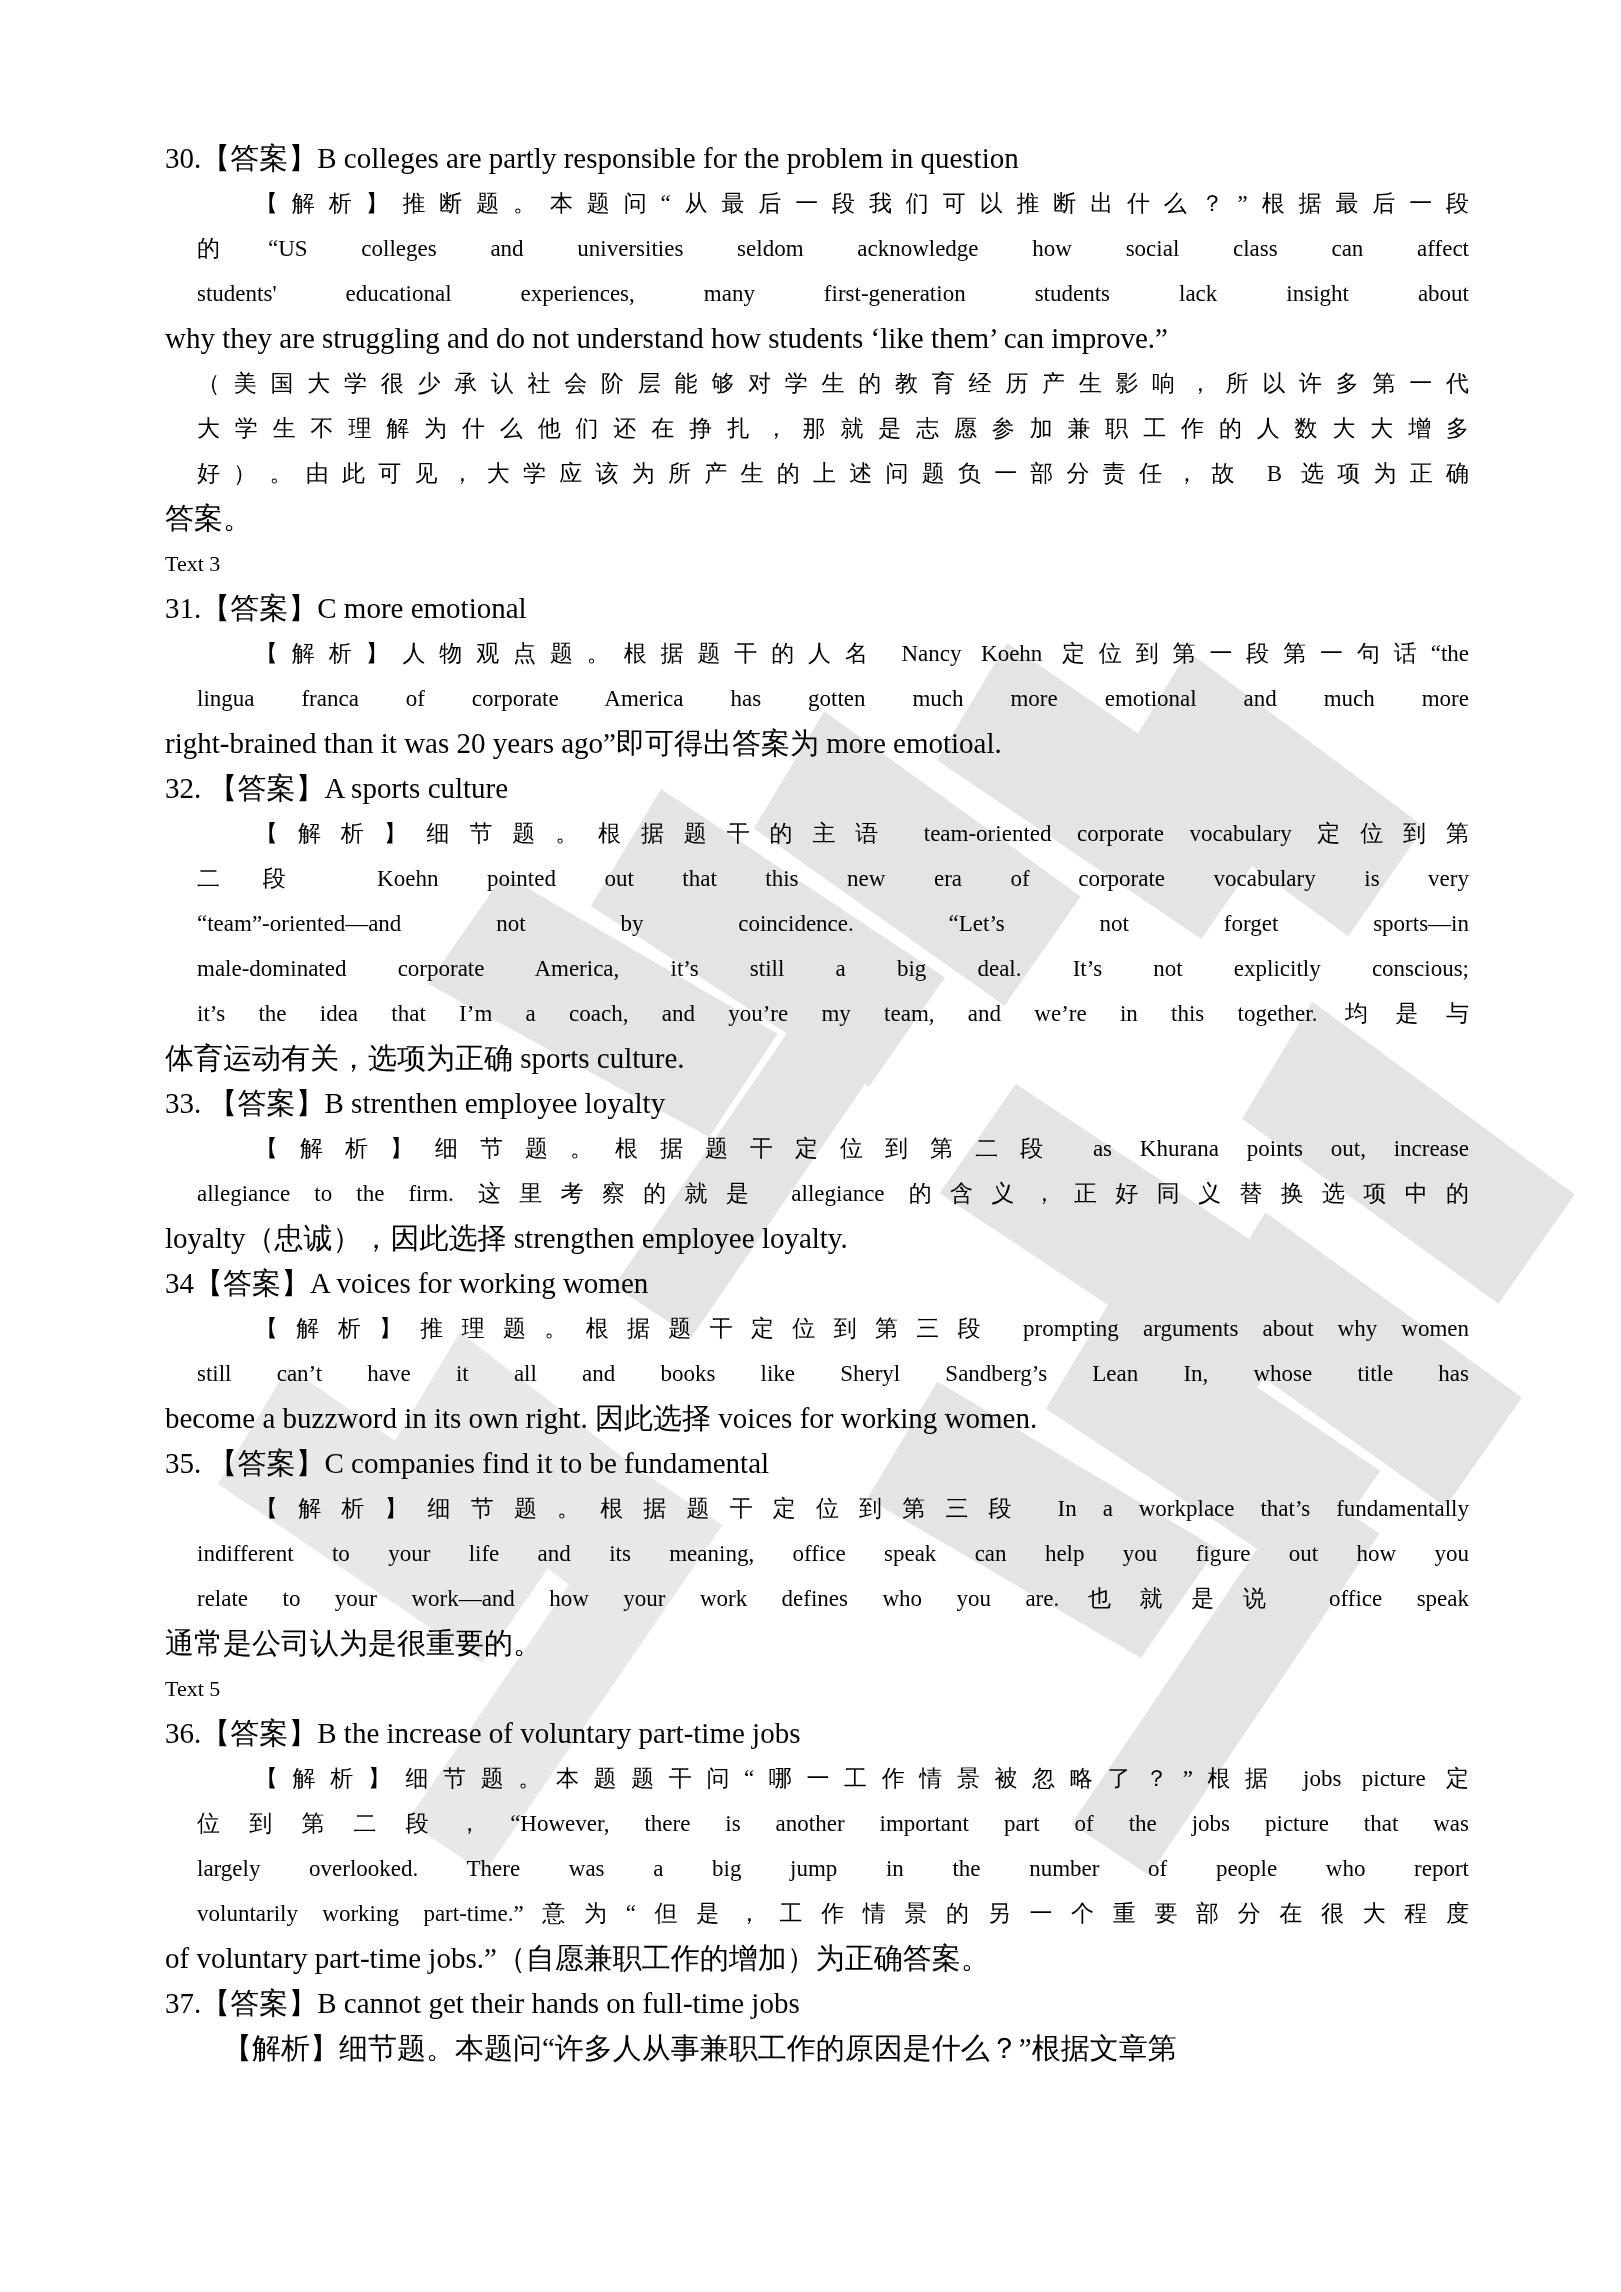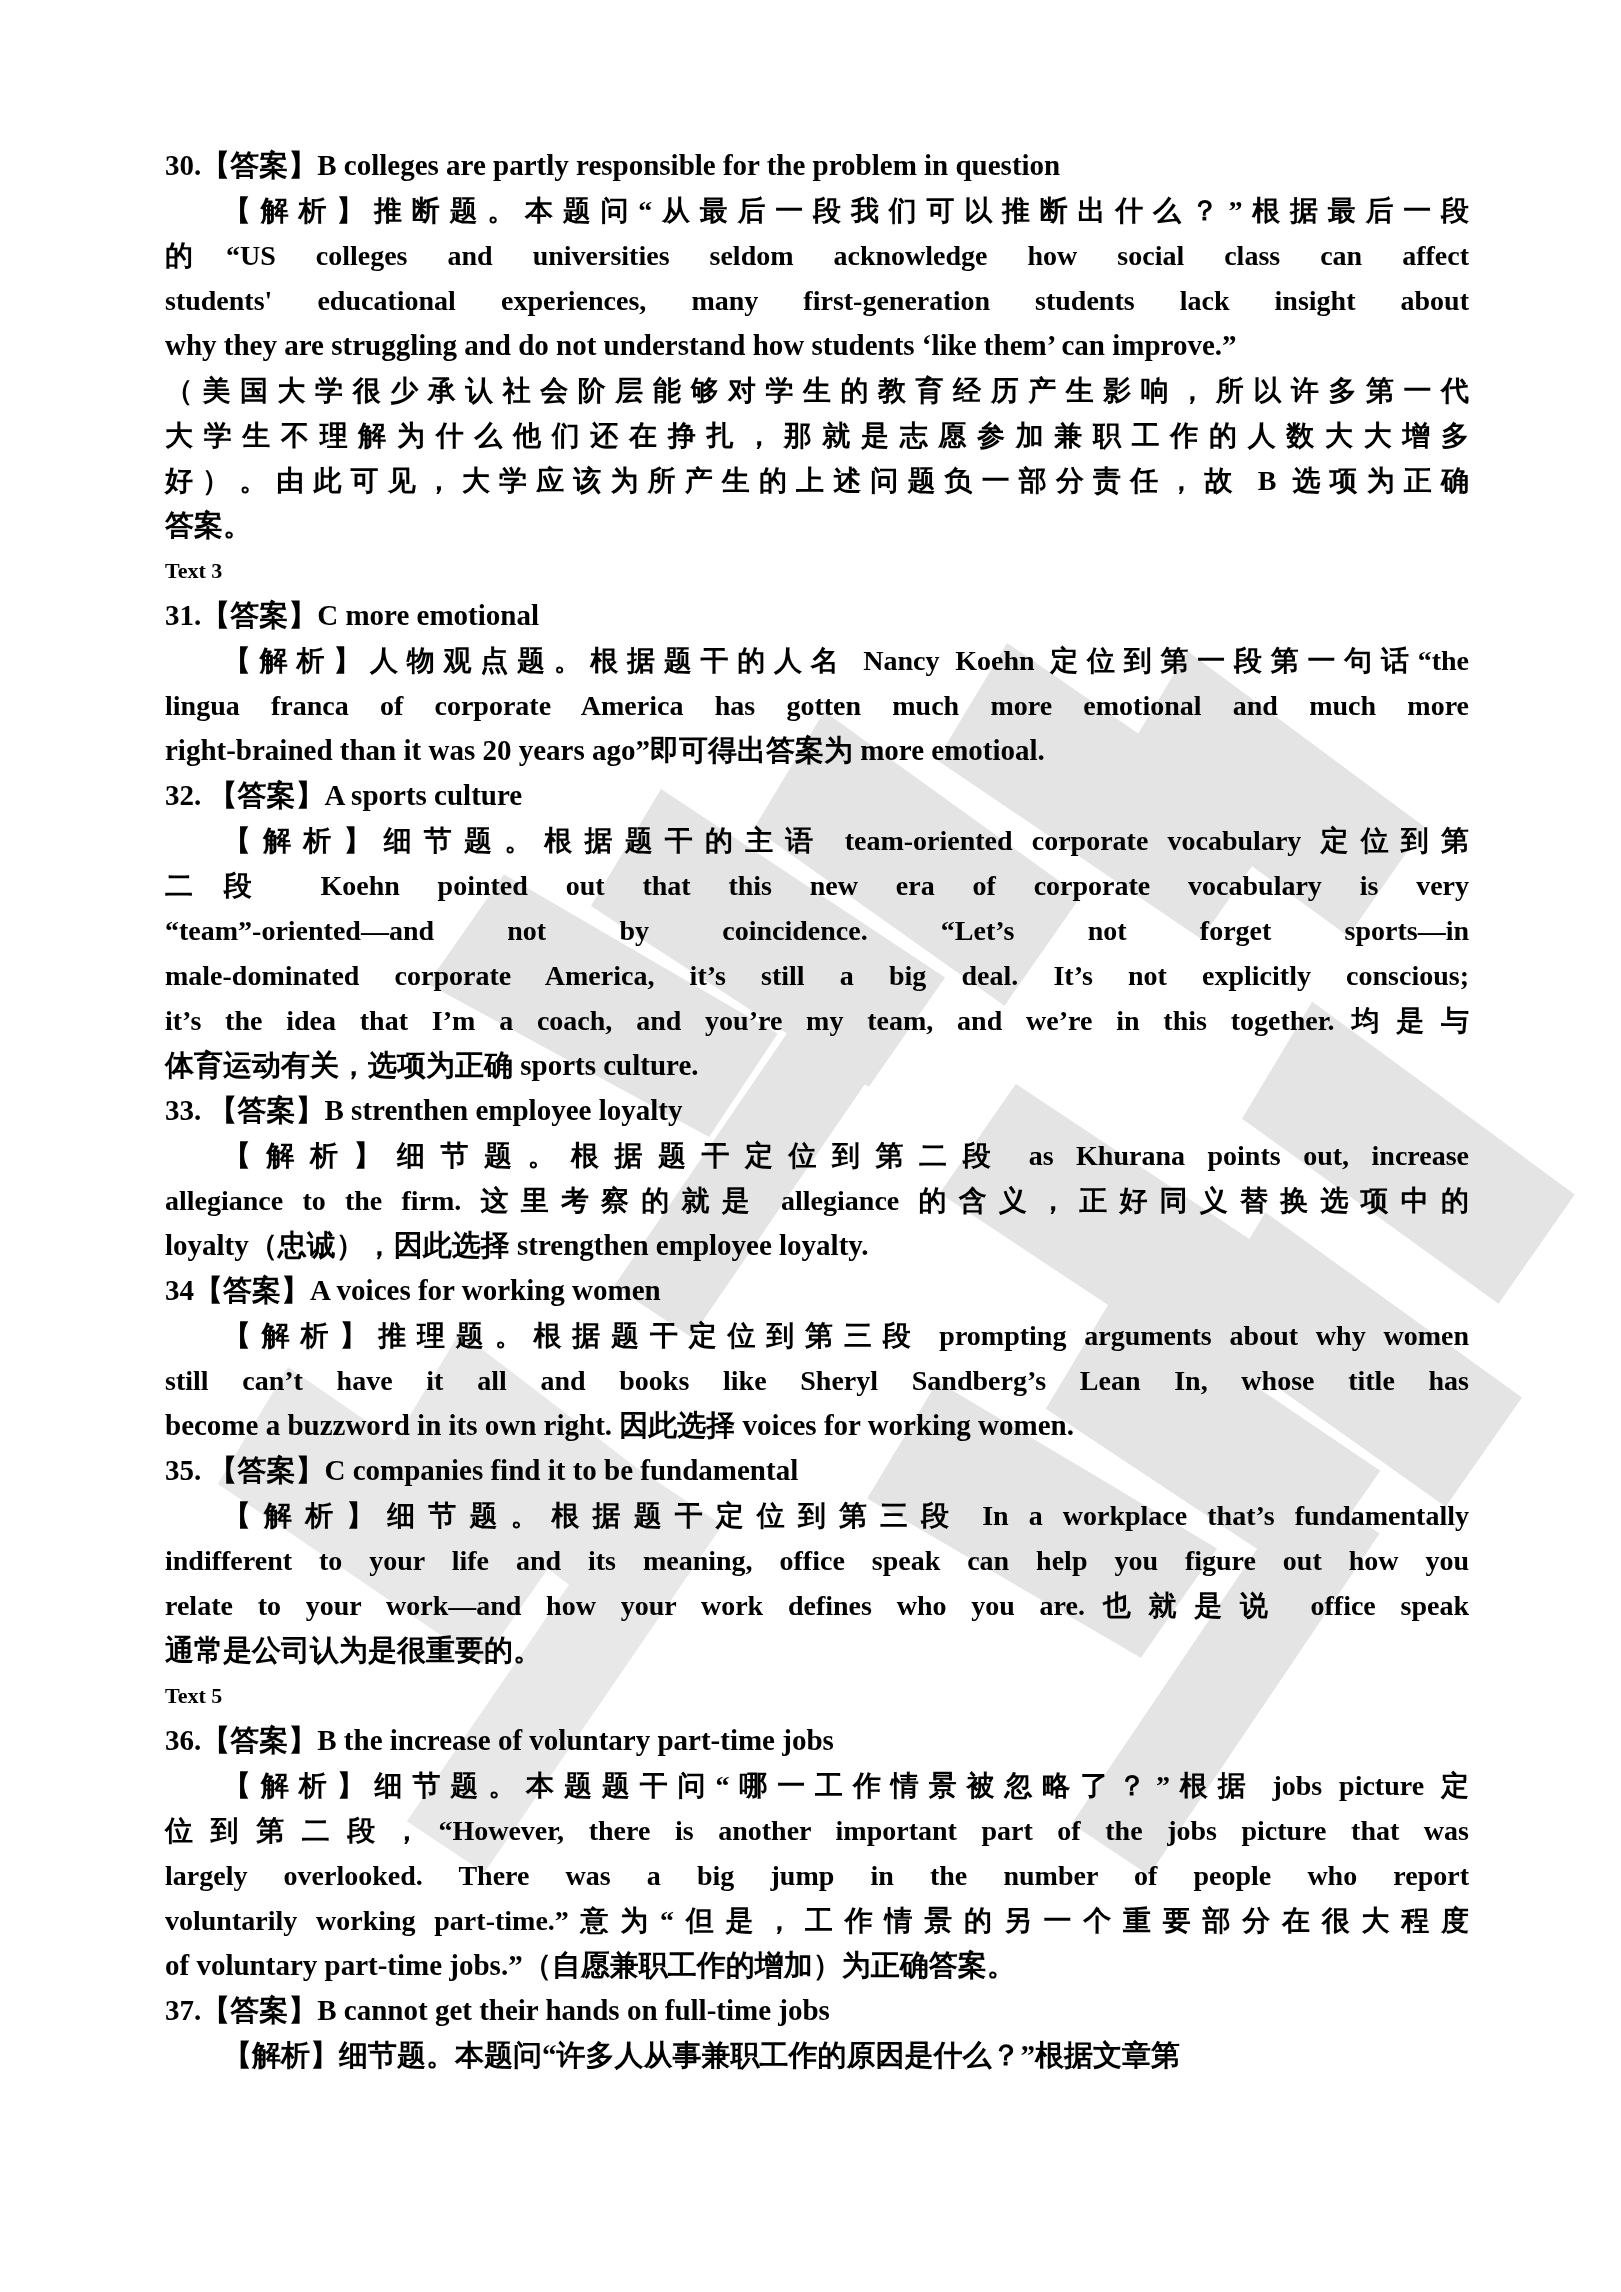--- a/index.html
+++ b/index.html
@@ -27,33 +27,33 @@
     top: 0;
     width: 1621px;
     height: 2293px;
     pointer-events: none;
     z-index: 0;
   }
   .watermark svg { display: block; }
   .content {
     position: absolute;
     left: 165px;
-    top: 143px;
+    top: 136px;
     width: 1304px;
     z-index: 1;
-    font-weight: bold;
   }
   
   .jline {
     display: block;
     text-align: justify;
     text-align-last: justify;
-    font-size: 28px;
+    font-size: 23px;
     line-height: 45px;
     white-space: pre-wrap;
+    margin-left: 32px;
   }
   .rline {
     display: block;
     text-align: left;
     text-align-last: left;
     font-size: 29px;
     line-height: 45px;
     white-space: pre-wrap;
   }
   .rline.indent { text-indent: 58px; }

